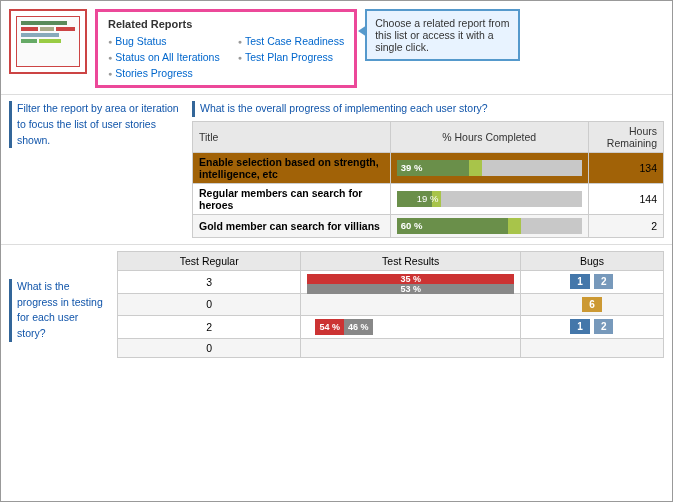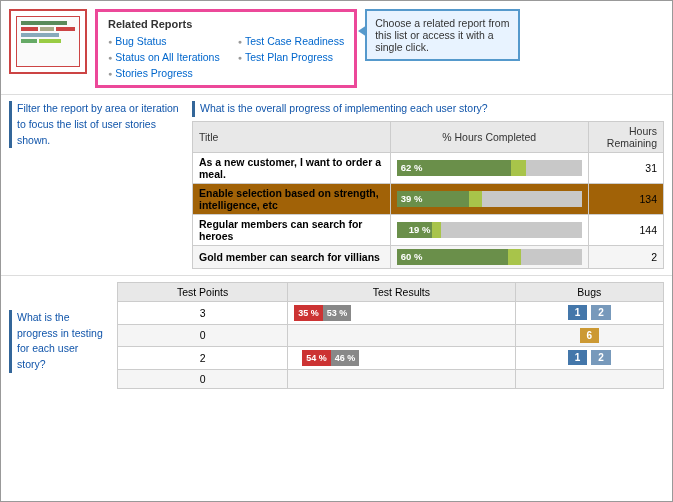--- a/index.html
+++ b/index.html
@@ -106,49 +106,38 @@
             </th>
             <th style="background:#e8e8e8;border:1px solid #ccc;padding:3px 6px;text-align:center;font-weight:normal;color:#333;width:42%;">
               <span>% Hours Completed</span>
             </th>
             <th style="background:#e8e8e8;border:1px solid #ccc;padding:3px 6px;text-align:right;font-weight:normal;color:#333;width:16%;">
               <span>Hours Remaining</span>
             </th>
           </tr>
         </thead>
         <tbody id="stories-tbody">
-        <tr style="background: rgb(255, 255, 255);">
-              <td style="border: 1px solid rgb(204, 204, 204); padding: 3px 6px; font-weight: bold; font-size: 10.5px;">As a new customer, I want to order a meal.</td>
-              <td style="border: 1px solid rgb(204, 204, 204); padding: 3px 6px;">
-                <div style="position: relative; height: 16px; background: rgb(200, 200, 200); width: 100%; display: flex; align-items: center;">
-                  <div style="position: absolute; left: 0px; top: 0px; height: 100%; width: 62%; background: rgb(106, 143, 74);"></div>
-                  <div style="position: absolute; left: 62%; top: 0px; height: 100%; width: 8%; background: rgb(168, 196, 74);"></div>
-                  <span style="position: relative; z-index: 2; color: rgb(255, 255, 255); font-size: 9.5px; font-weight: bold; padding-left: 4px;">62 %</span>
-                </div>
-              </td>
-              <td style="border: 1px solid rgb(204, 204, 204); padding: 3px 6px; text-align: right; font-size: 10.5px;">31</td>
-            </tr>
             <tr style="background: #a16207;">
               <td style="border: 1px solid rgb(204, 204, 204); padding: 3px 6px; font-weight: bold; font-size: 10.5px;">Enable selection based on strength, intelligence, etc</td>
               <td style="border: 1px solid rgb(204, 204, 204); padding: 3px 6px;">
                 <div style="position: relative; height: 16px; background: rgb(200, 200, 200); width: 100%; display: flex; align-items: center;">
                   <div style="position: absolute; left: 0px; top: 0px; height: 100%; width: 39%; background: rgb(106, 143, 74);"></div>
                   <div style="position: absolute; left: 39%; top: 0px; height: 100%; width: 7%; background: rgb(168, 196, 74);"></div>
                   <span style="position: relative; z-index: 2; color: rgb(255, 255, 255); font-size: 9.5px; font-weight: bold; padding-left: 4px;">39 %</span>
                 </div>
               </td>
               <td style="border: 1px solid rgb(204, 204, 204); padding: 3px 6px; text-align: right; font-size: 10.5px;">134</td>
             </tr>
             <tr style="background: rgb(255, 255, 255);">
               <td style="border: 1px solid rgb(204, 204, 204); padding: 3px 6px; font-weight: bold; font-size: 10.5px;">Regular members can search for heroes</td>
               <td style="border: 1px solid rgb(204, 204, 204); padding: 3px 6px;">
                 <div style="position: relative; height: 16px; background: rgb(200, 200, 200); width: 100%; display: flex; align-items: center;">
                   <div style="position: absolute; left: 0px; top: 0px; height: 100%; width: 19%; background: rgb(106, 143, 74);"></div>
                   <div style="position: absolute; left: 19%; top: 0px; height: 100%; width: 5%; background: rgb(168, 196, 74);"></div>
-                  <span style="position: relative; z-index: 2; color: rgb(255, 255, 255); font-size: 9.5px; font-weight: bold; padding-left: 12px;">19 %</span>
+                  <span style="position: relative; z-index: 2; color: rgb(255, 255, 255); font-size: 9.5px; font-weight: normal; padding-left: 20px;">19 %</span>
                 </div>
               </td>
               <td style="border: 1px solid rgb(204, 204, 204); padding: 5px 6px; text-align: right; font-size: 10.5px;">144</td>
             </tr>
             <tr style="background: rgb(245, 245, 245);">
               <td style="border: 1px solid rgb(204, 204, 204); padding: 3px 6px; font-weight: bold; font-size: 10.5px; margin-top: 9px;">Gold member can search for villians</td>
               <td style="border: 1px solid rgb(204, 204, 204); padding: 3px 6px;">
                 <div style="position: relative; height: 16px; background: rgb(200, 200, 200); width: 100%; display: flex; align-items: center;">
                   <div style="position: absolute; left: 0px; top: 0px; height: 100%; width: 60%; background: rgb(106, 143, 74);"></div>
                   <div style="position: absolute; left: 60%; top: 0px; height: 100%; width: 7%; background: rgb(168, 196, 74);"></div>
@@ -166,35 +155,35 @@
 
     <div style="border-left:3px solid #336699;padding-left:5px;color:#1155aa;font-size:10.5px;line-height:1.5;max-width:100px;margin-top:28px;">
       <span>What is the progress in testing for each user story?</span>
     </div>
 
     <div style="flex:1;">
       <table style="width:100%;border:1px solid #ccc;border-collapse:collapse;font-size:10.5px;">
         <thead>
           <tr>
             <th style="background:#e8e8e8;border:1px solid #ccc;padding:3px 6px;text-align:center;font-weight:normal;">
-              <span>Test Points</span>
+              <span>Test Regular</span>
             </th>
             <th style="background:#e8e8e8;border:1px solid #ccc;padding:3px 6px;text-align:center;font-weight:normal;">
               <span>Test Results</span>
             </th>
             <th style="background:#e8e8e8;border:1px solid #ccc;padding:3px 6px;text-align:center;font-weight:normal;">
               <span>Bugs</span>
             </th>
           </tr>
         </thead>
         <tbody id="test-tbody">
         <tr style="background: rgb(255, 255, 255);">
               <td style="border: 1px solid rgb(204, 204, 204); padding: 3px 6px; text-align: center; font-size: 10.5px;">3</td>
               <td style="border: 1px solid rgb(204, 204, 204); padding: 3px 6px;">
-                <div style="display: flex; height: 16px;">
+                <div style="display: flex; height: 16px; flex-direction: column;">
                   <div style="background: rgb(204, 51, 51); color: rgb(255, 255, 255); font-size: 9px; font-weight: bold; display: flex; align-items: center; justify-content: center; padding: 0px 4px;">35 %</div>
                   <div style="background: rgb(136, 136, 136); color: rgb(255, 255, 255); font-size: 9px; font-weight: bold; display: flex; align-items: center; justify-content: center; padding: 0px 4px;">53 %</div>
                 </div>
               </td>
               <td style="border: 1px solid rgb(204, 204, 204); padding: 3px 6px;">
                 <div style="display: flex; gap: 4px; justify-content: center; align-items: center;">
                   <div style="background: rgb(68, 119, 170); color: rgb(255, 255, 255); font-size: 10px; font-weight: bold; padding: 2px 7px;">1</div>
                   <div style="background: rgb(119, 153, 187); color: rgb(255, 255, 255); font-size: 10px; font-weight: bold; padding: 2px 7px;">2</div>
                 </div>
               </td>

